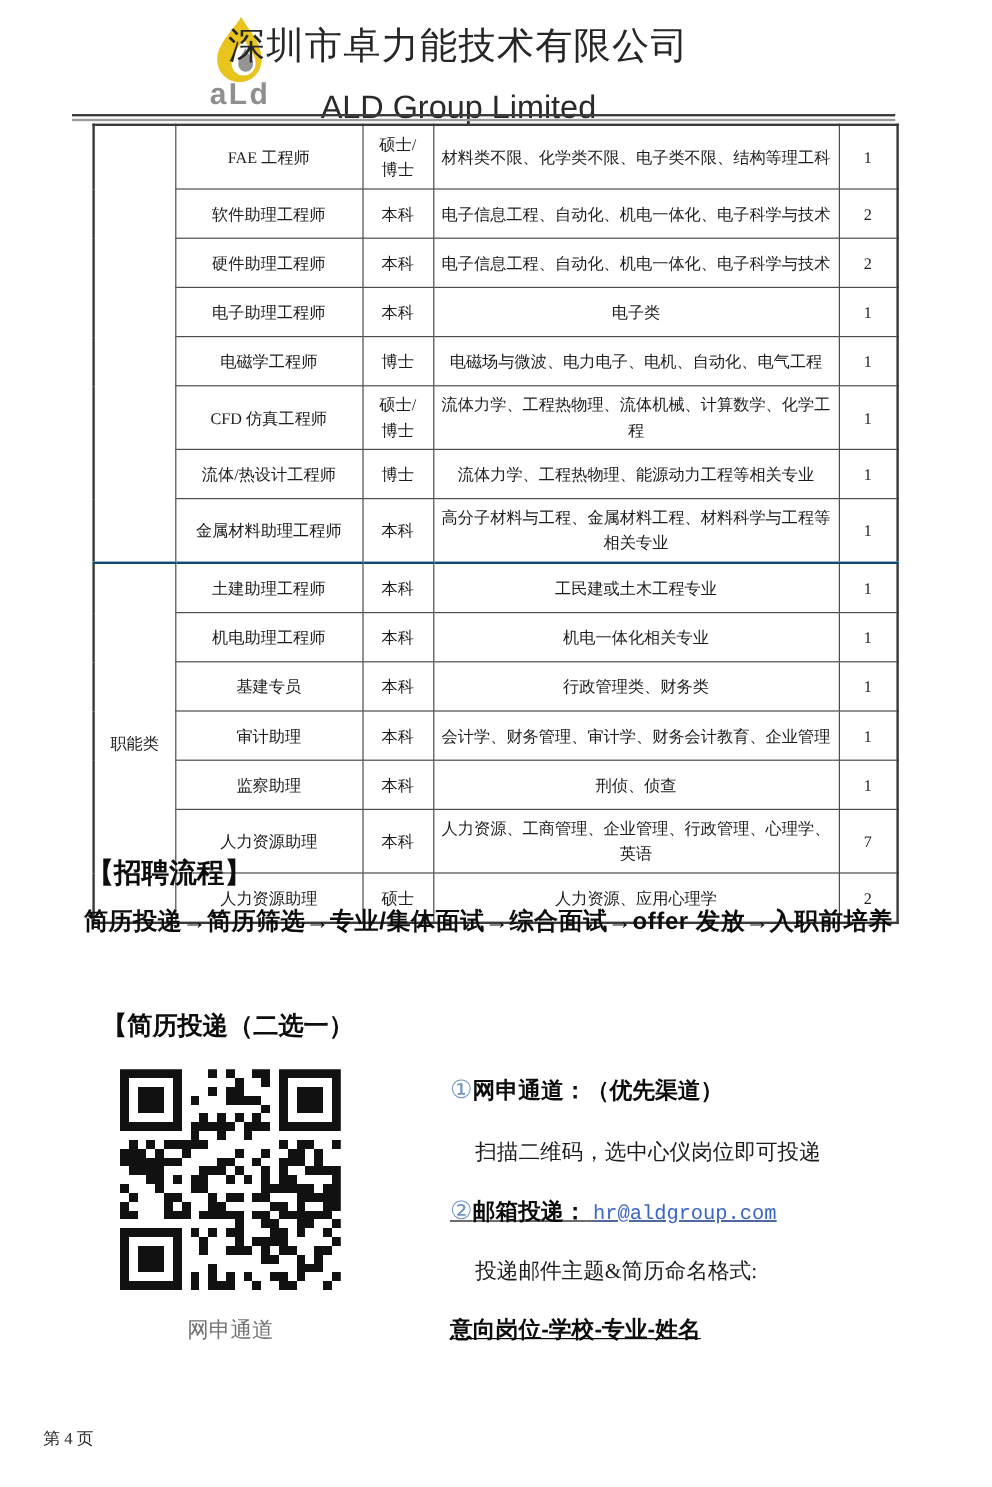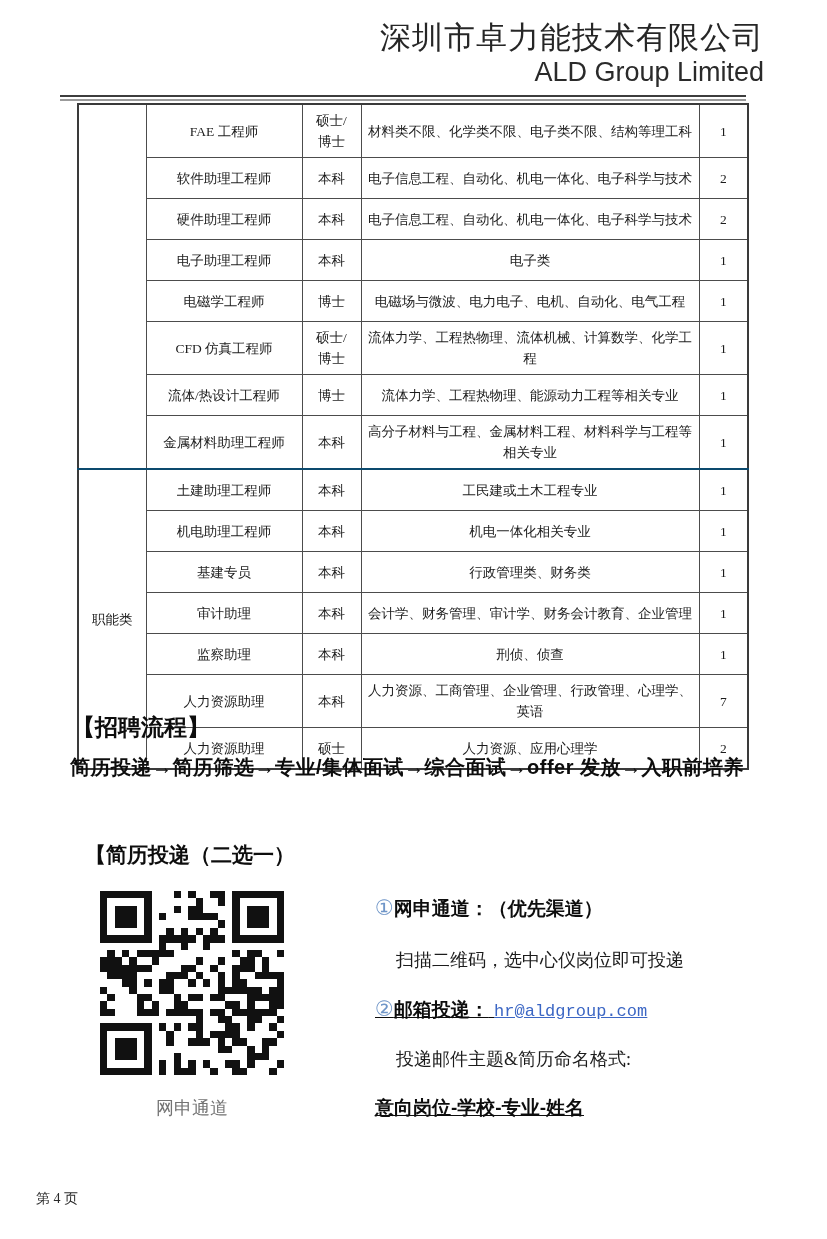--- a/index.html
+++ b/index.html
@@ -7,24 +7,24 @@
     position:relative;
     width:827px;height:1239px;
     margin:0 auto;
     background:#ffffff;
     font-family:"Liberation Serif","DejaVu Serif",serif;
     color:#1c1c1c;
     overflow:hidden;
   }
   
   .logo{position:absolute;left:160px;top:12px;width:80px;height:80px;}
-  .titles{position:absolute;left:0;top:20px;width:764px;text-align:right;
+  .titles{position:absolute;left:0;top:20px;width:764px;text-align:center;
           font-family:"Liberation Sans","DejaVu Sans",sans-serif;}
   .title-cn{font-size:31px;letter-spacing:1px;color:#262626;line-height:36px;}
-  .title-en{font-size:27px;color:#2a2a2a;line-height:30px;margin-top:1px;}
+  .title-en{font-size:27px;color:#2a2a2a;line-height:30px;margin-top:18px;}
   .header-rule{position:absolute;left:60px;top:95px;width:686px;height:2px;
                border-top:2px solid #3d3d3d;border-bottom:2px solid #9b9b9b;}
   
   table.positions{
     position:absolute;left:77px;top:103px;width:670px;
     border-collapse:collapse;table-layout:fixed;
     border:2px solid #3a3a3a;
   }
   table.positions td{
     border:1px solid #4c4c4c;
@@ -70,20 +70,28 @@
     font-size:17px;font-weight:normal;text-decoration:underline;cursor:pointer;}
   
   .footer{position:absolute;left:0;top:1190px;width:827px;text-align:left;
     font-size:14px;color:#2a2a2a;margin-left:36px;}
 </style>
 </head>
 <body>
 
 <div class="page">
 
+  <div class="logo">
+    <svg viewBox="0 0 80 80">
+      <path d="M41 2 C46 12 58 22 58 38 a18.5 18.5 0 0 1 -37 0 C21 24 34 14 41 2z" fill="#e9c41d"></path>
+      <path d="M43 20 C40 27 33 32 33 41 a10 10 0 0 0 20 0 C53 32 46 27 43 20z" fill="#ffffff"></path>
+      <path d="M44.5 28 C42.5 33 38.5 36 38.5 41.5 a6.2 6.2 0 0 0 12.4 0 C50.9 36 46.5 33 44.5 28z" fill="#949494"></path>
+      <text x="40" y="75" text-anchor="middle" font-size="25" font-weight="bold" font-family="Liberation Sans, DejaVu Sans, sans-serif" fill="#8f8f8f" letter-spacing="2">aLd</text>
+    </svg>
+  </div>
   <div class="titles">
     <div class="title-cn">深圳市卓力能技术有限公司</div>
     <div class="title-en">ALD Group Limited</div>
   </div>
   <div class="header-rule"></div>
 
   <table class="positions">
     <colgroup>
       <col style="width:68px">
         <col style="width:156px">

